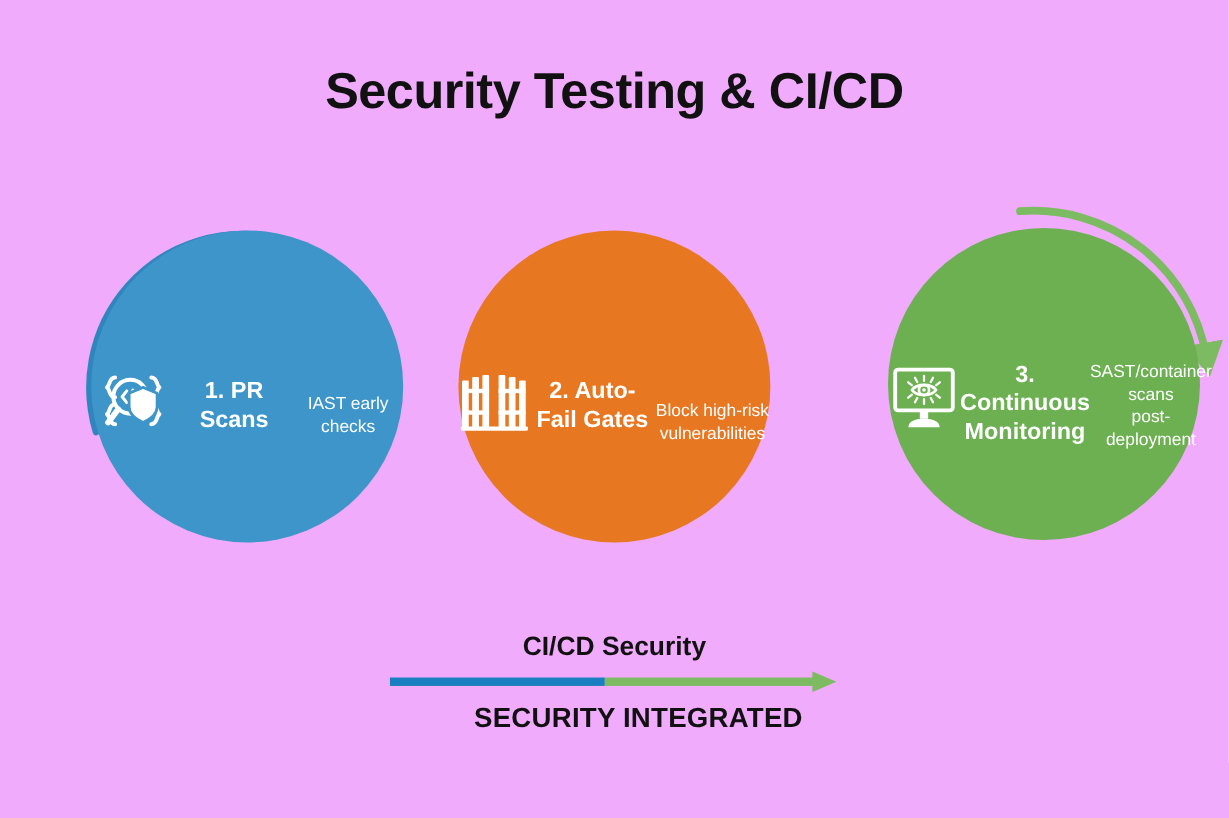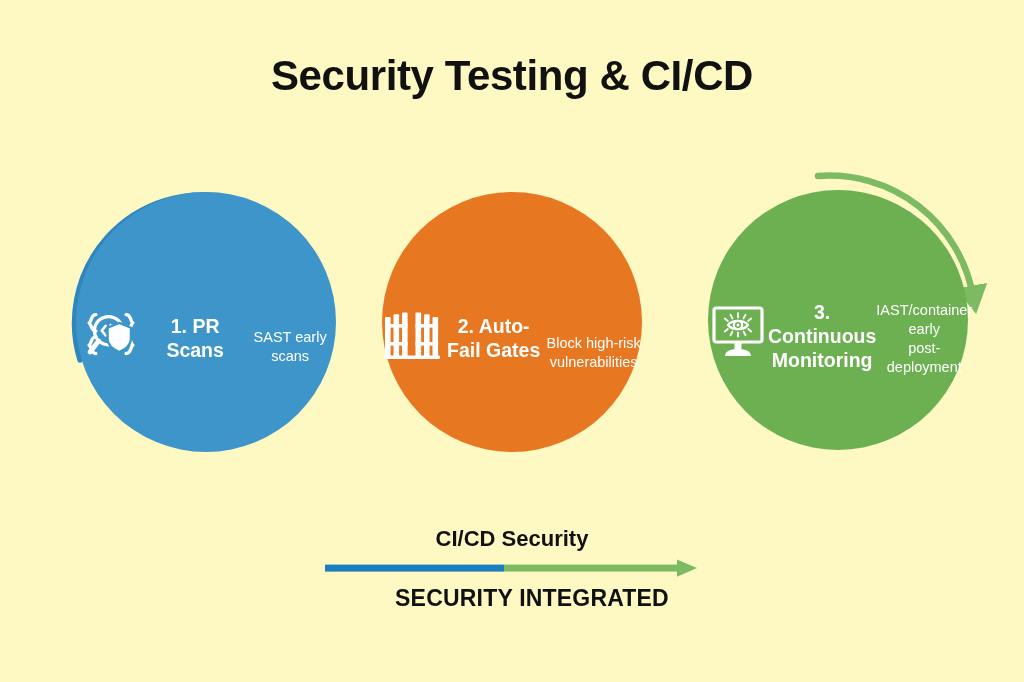--- a/index.html
+++ b/index.html
@@ -12,21 +12,21 @@
     background: #fefefe;
     font-family: "Liberation Sans", sans-serif;
     overflow: hidden;
     position: relative;
   }
 
   #canvas {
     position: relative;
     width: 1024px;
     height: 682px;
-    background: #fef9c3;
+    background: #f0abfc;
   }
 
   
   .title {
     position: absolute;
     left: 0;
     top: 52px;
     width: 1024px;
     text-align: center;
     font-size: 42px;
@@ -159,21 +159,21 @@
 
           <path d="M30.5 17.5 L26.5 22.5 L30.5 27.5" stroke="#ffffff" stroke-width="2.6" stroke-linecap="round" stroke-linejoin="round" fill="none"></path>
           <path d="M38 17.5 L42 22.5 L38 27.5" stroke="#ffffff" stroke-width="2.6" stroke-linecap="round" stroke-linejoin="round" fill="none"></path>
           <path d="M35.6 16.5 L32.9 28.5" stroke="#ffffff" stroke-width="2.2" stroke-linecap="round"></path>
 
           <path d="M44.5 14.5 L56.5 19.5 L56.5 31 C56.5 37.5 51 41.5 44.5 44.5
                    C38 41.5 32.5 37.5 32.5 31 L32.5 19.5 Z" fill="#ffffff" stroke="#3d95c9" stroke-width="2.4" stroke-linejoin="round"></path>
         </svg>
       </div>
       <div class="stage-title">1. PR Scans</div>
-      <div class="stage-sub">SAST early scans</div>
+      <div class="stage-sub">IAST early checks</div>
     </div>
   </div>
 
   <div class="stage s2" style="left:382px; top:192px;">
     <svg class="ring-svg" viewBox="0 0 324 324">
       <circle cx="162" cy="162" r="128" fill="none" stroke="#e87722" stroke-width="1.6"></circle>
     </svg>
 
     <div class="disc" style="background:#e87722;">
       <div class="icon-wrap">
@@ -194,21 +194,21 @@
 
           <rect x="2" y="46.5" width="56" height="3.4" rx="1.2" fill="#ffffff"></rect>
         </svg>
       </div>
       <div class="stage-title">2. Auto-Fail Gates</div>
       <div class="stage-sub">Block high-risk
 vulnerabilities</div>
     </div>
   </div>
 
-  <div class="stage s3" style="left:708px; top:190px;">
+  <div class="stage s3" style="left:740px; top:190px;">
     <svg class="ring-svg" viewBox="0 0 324 324">
 
       <circle cx="162" cy="162" r="128" fill="none" stroke="#2e7d32" stroke-width="1.6"></circle>
 
       <defs>
         <marker id="arrowhead-green" markerWidth="5" markerHeight="5" refX="1.6" refY="2.5" orient="auto" markerUnits="strokeWidth">
           <path d="M0,0 L0,5 L4.4,2.5 Z" fill="#7cbb62"></path>
         </marker>
       </defs>
       <path d="M 142 18 A 146 146 0 0 1 297 138" fill="none" stroke="#7cbb62" stroke-width="6.5" stroke-linecap="round" marker-end="url(#arrowhead-green)"></path>
@@ -235,21 +235,21 @@
           <path d="M43.2 13.6 L40.2 16" stroke="#ffffff" stroke-width="1.9" stroke-linecap="round"></path>
           <path d="M30 27.6 L30 31.6" stroke="#ffffff" stroke-width="1.9" stroke-linecap="round"></path>
           <path d="M22.5 30.2 L24.4 26.6" stroke="#ffffff" stroke-width="1.9" stroke-linecap="round"></path>
           <path d="M37.5 30.2 L35.6 26.6" stroke="#ffffff" stroke-width="1.9" stroke-linecap="round"></path>
           <path d="M16.8 26.4 L19.8 24" stroke="#ffffff" stroke-width="1.9" stroke-linecap="round"></path>
           <path d="M43.2 26.4 L40.2 24" stroke="#ffffff" stroke-width="1.9" stroke-linecap="round"></path>
         </svg>
       </div>
       <div class="stage-title">3. Continuous
 Monitoring</div>
-      <div class="stage-sub">IAST/container early
+      <div class="stage-sub">SAST/container scans
 post-deployment</div>
     </div>
   </div>
 
   <div class="pipeline-label">CI/CD Security</div>
 
   <svg class="pipeline-arrow" viewBox="0 0 380 26">
 
     <rect x="0" y="8.6" width="179" height="7" fill="#1a7fc1"></rect>
 

